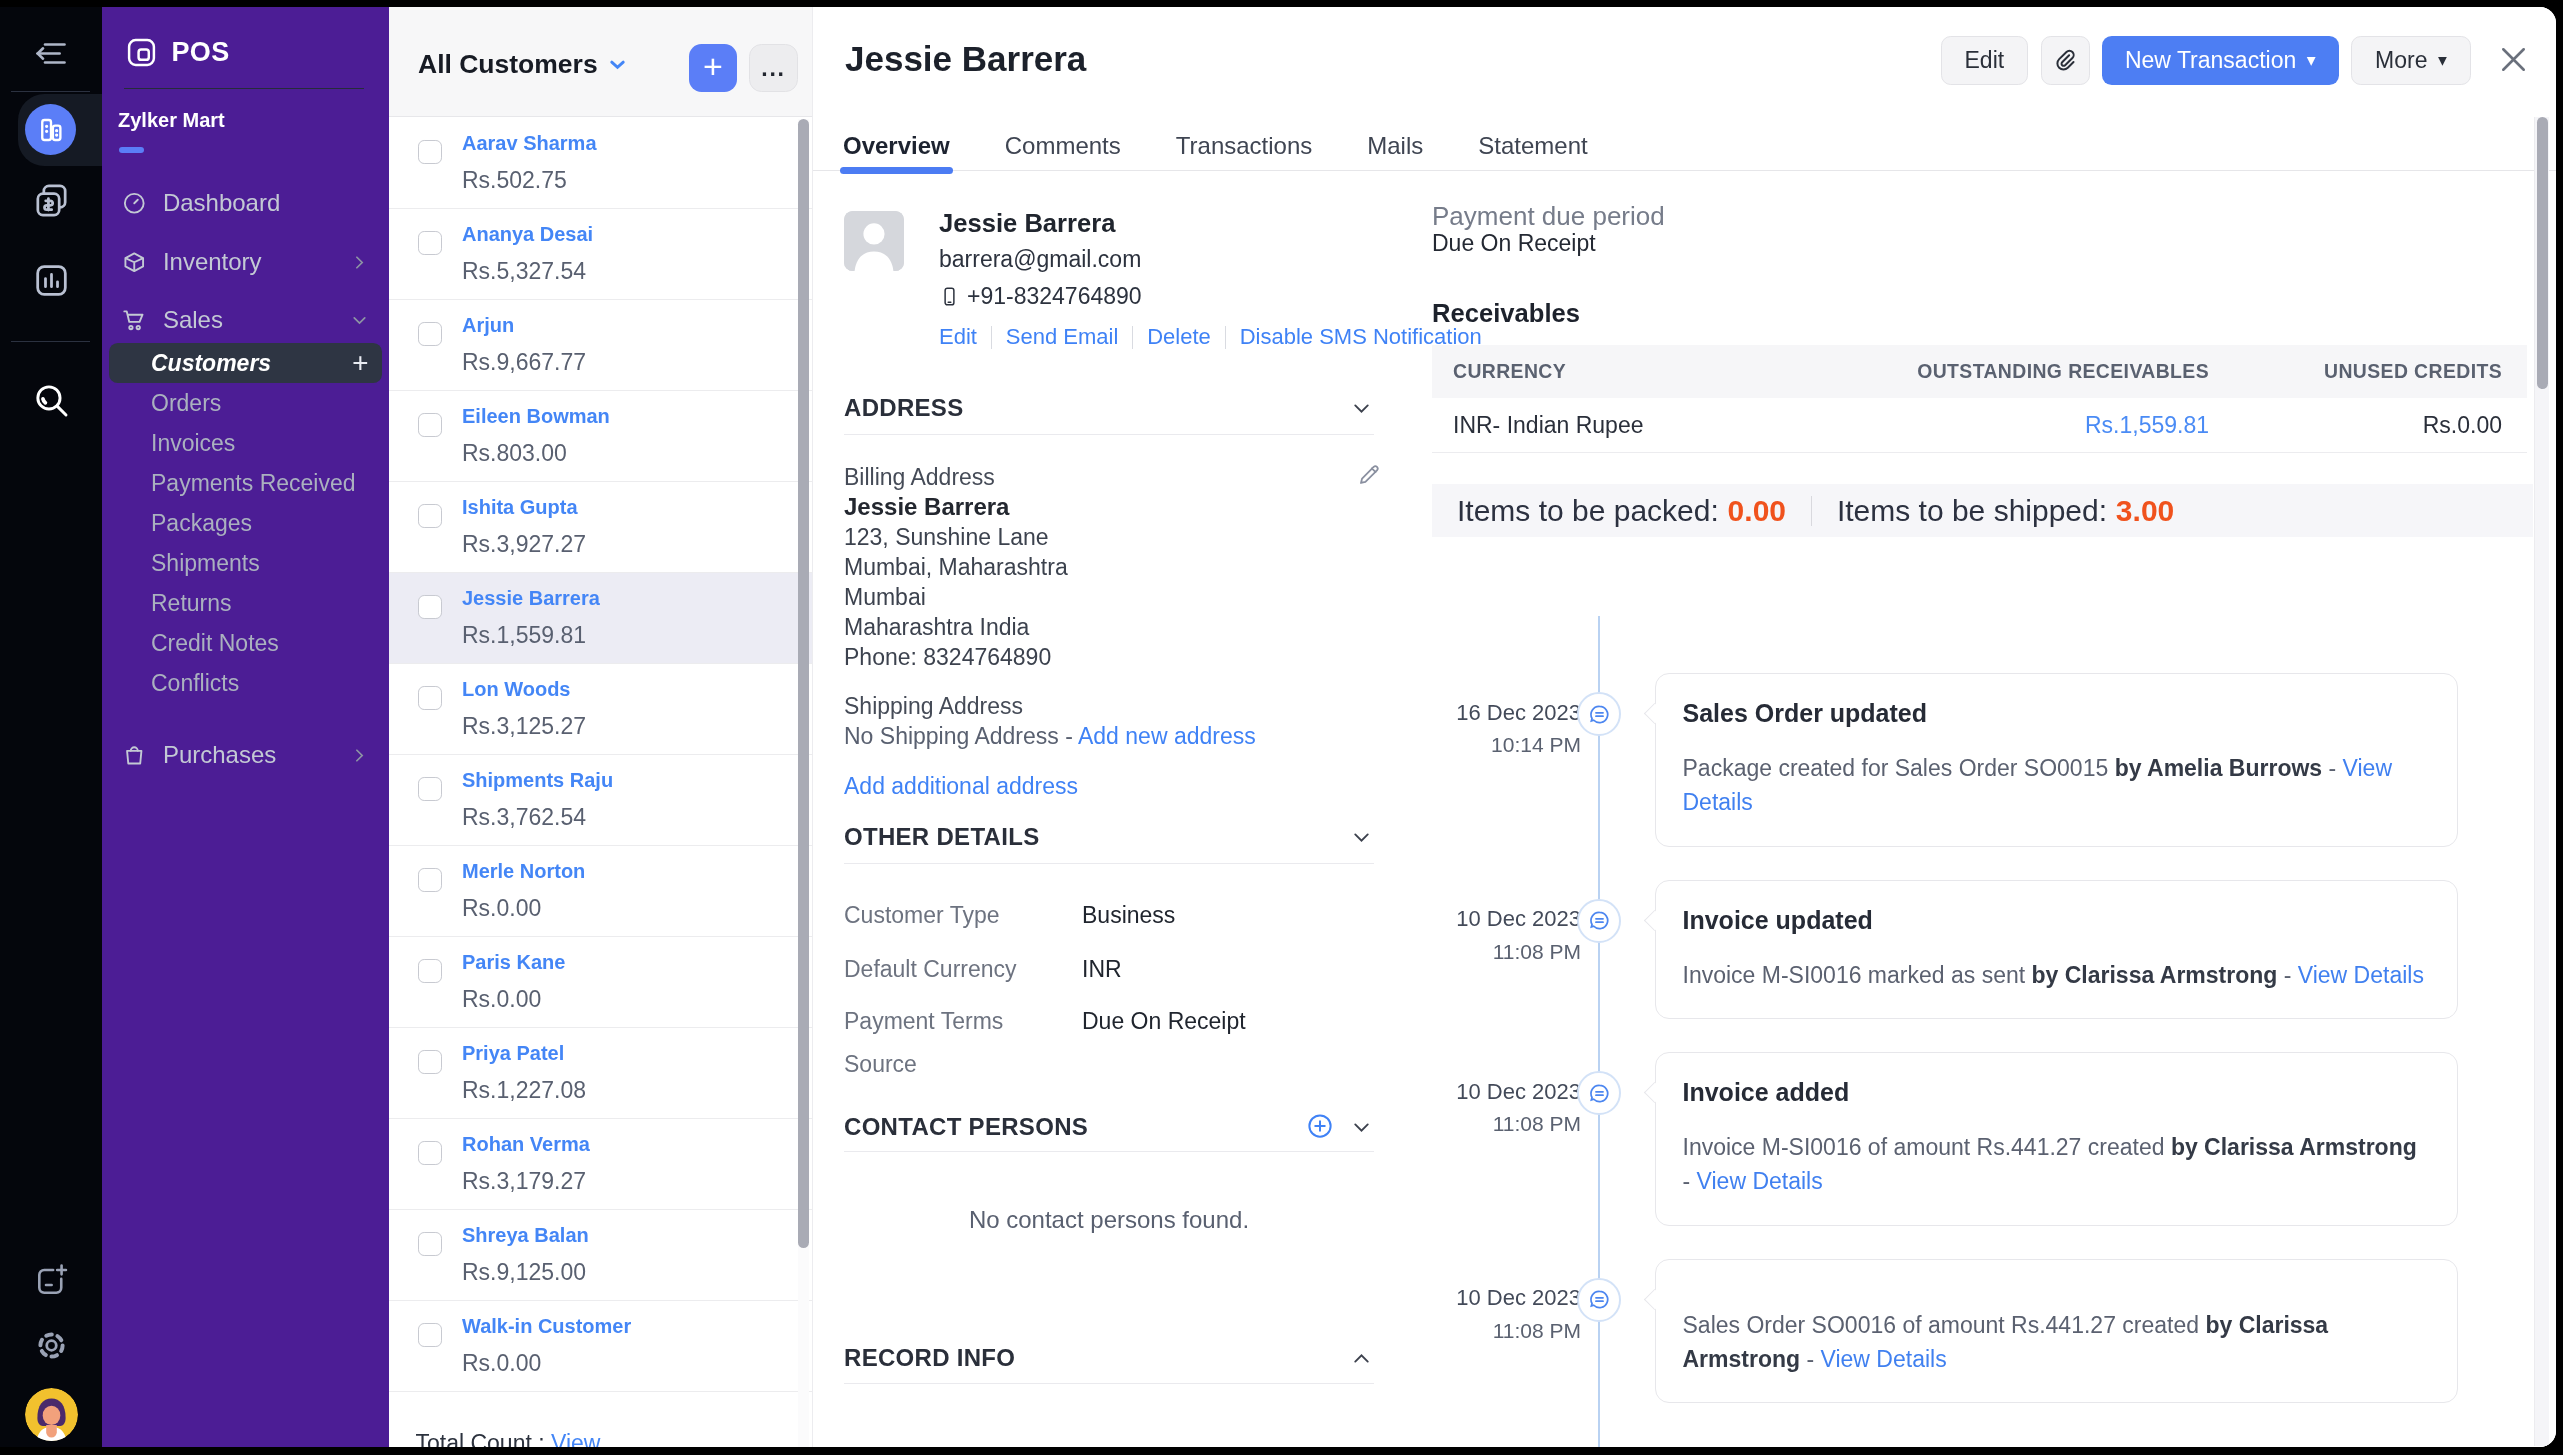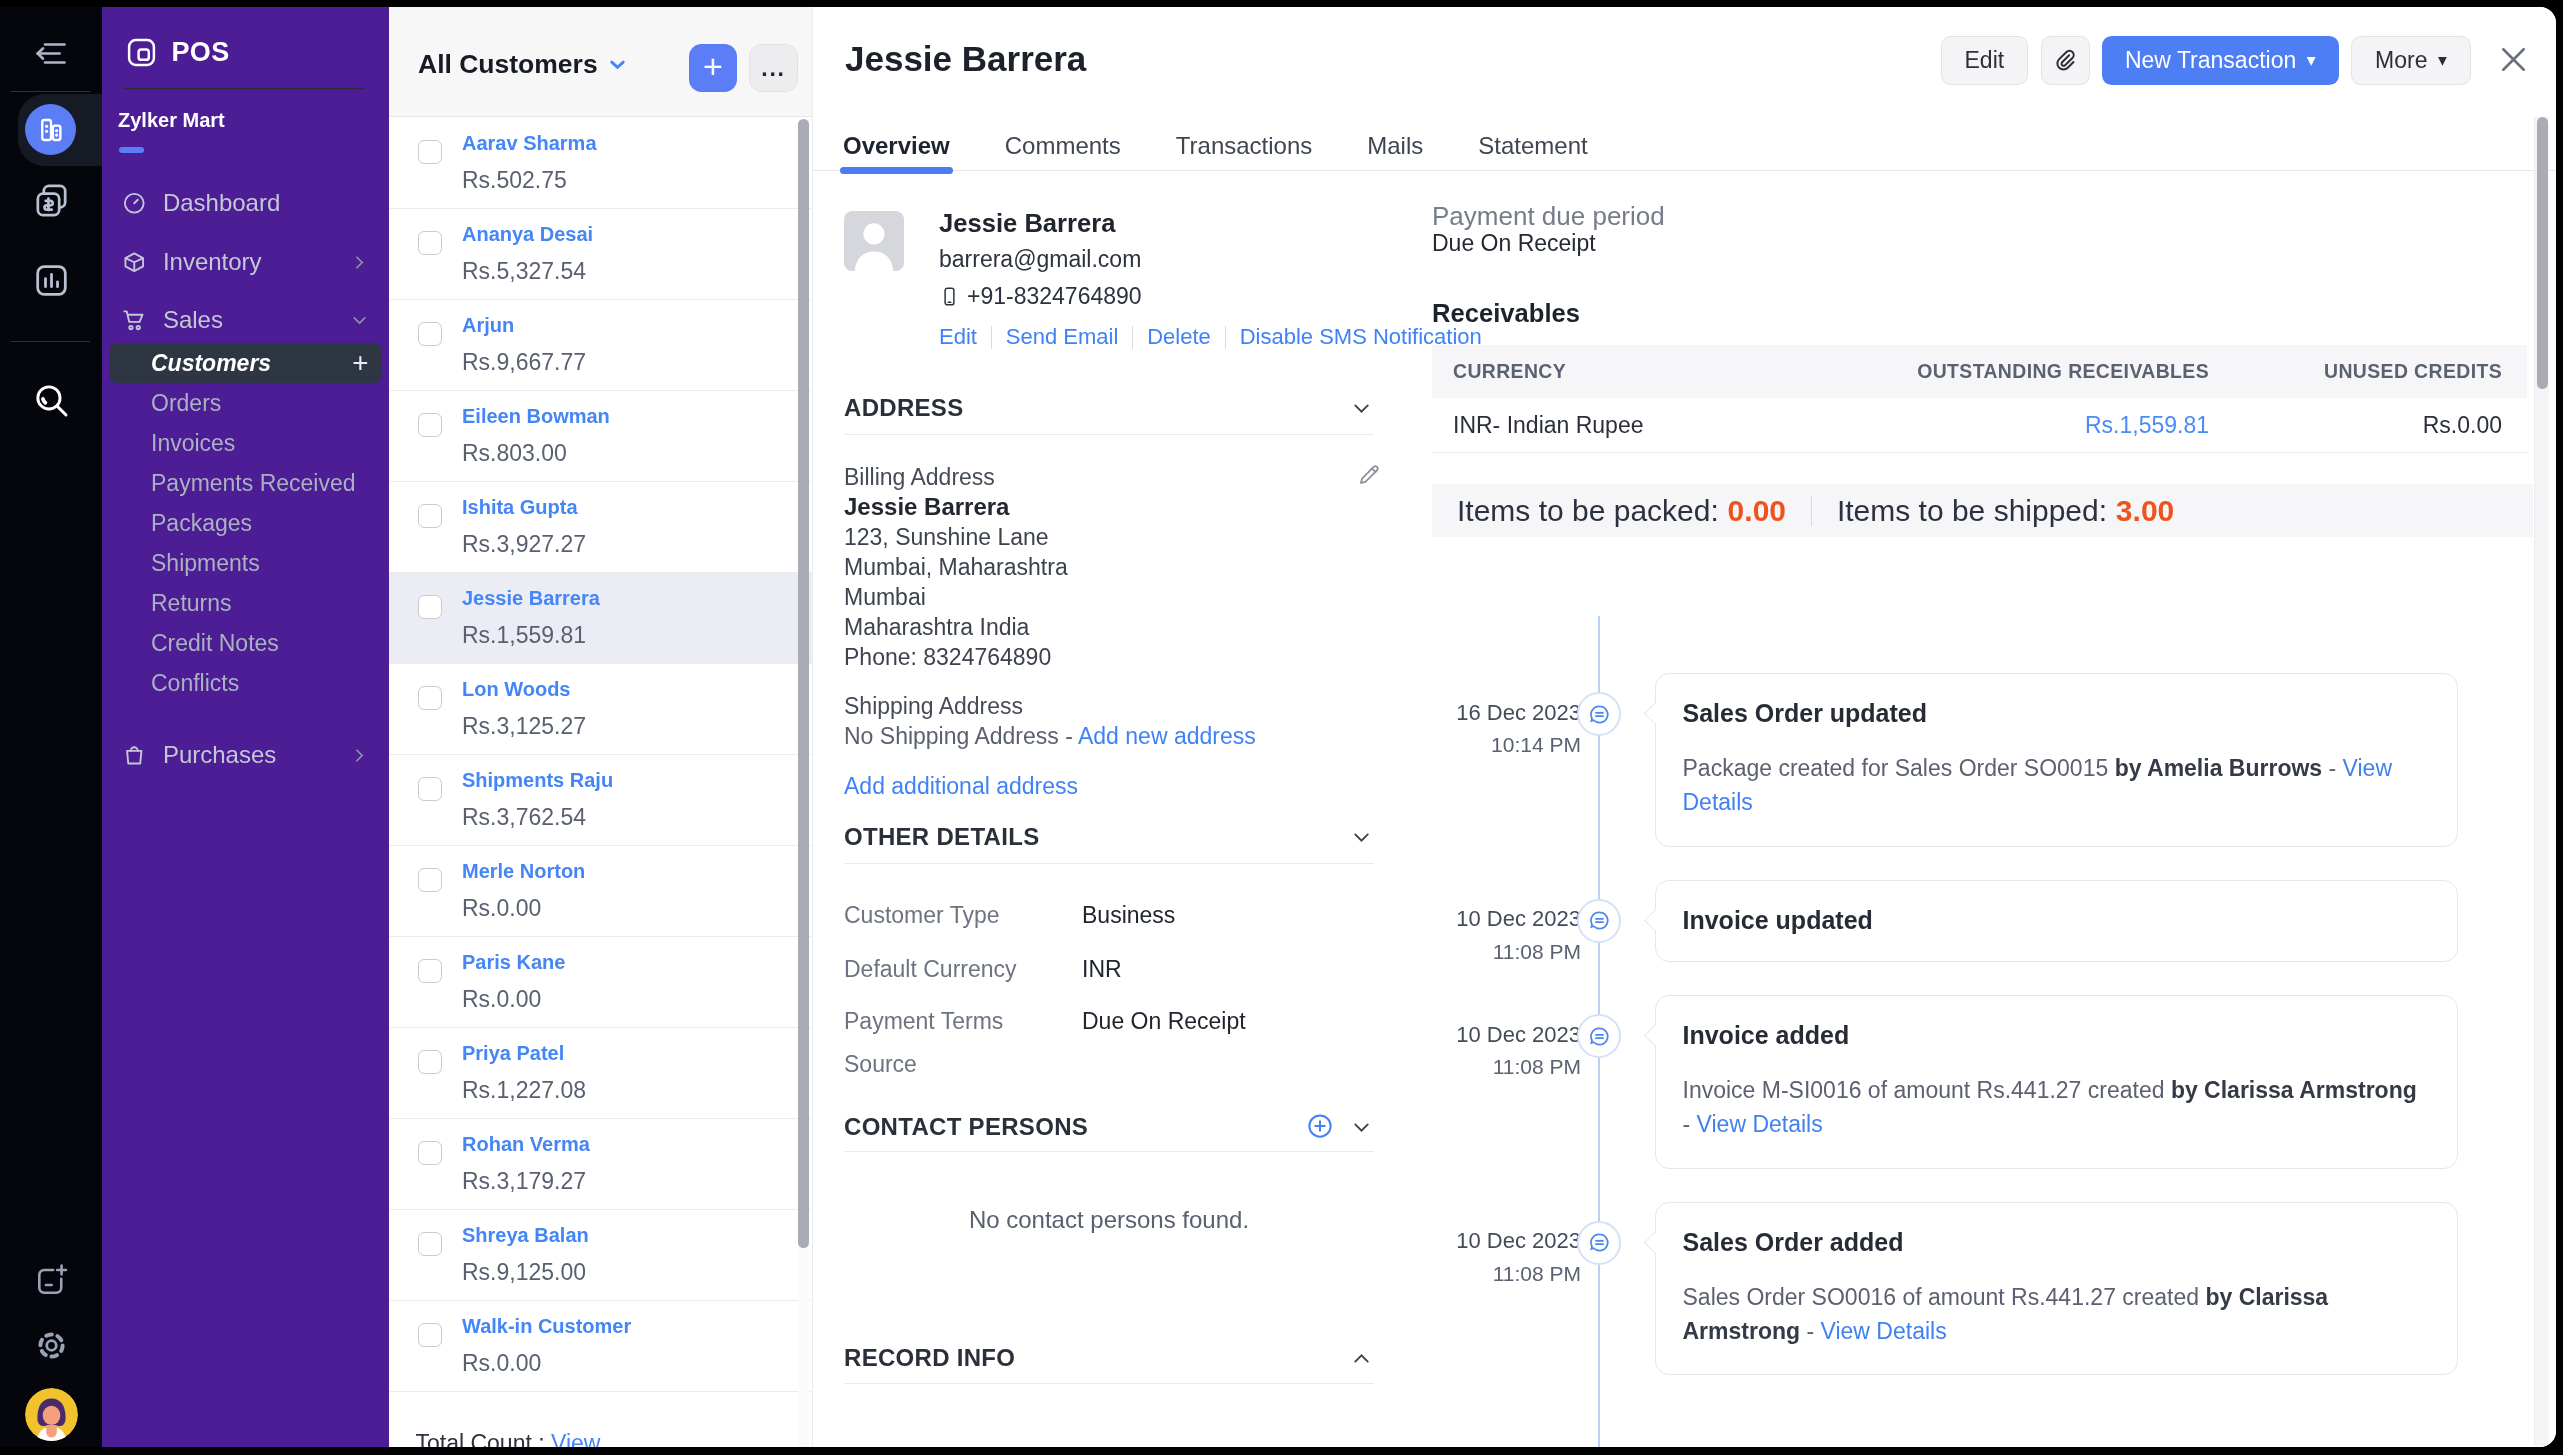--- a/index.html
+++ b/index.html
@@ -590,20 +590,21 @@
             <div class="t-time">11:08 PM</div>
             <div class="t-dot">
               <svg width="23" height="23" viewBox="0 0 24 24" fill="none" stroke="#4c86f0" stroke-width="1.8" stroke-linecap="round">
                 <path d="M12 3.5a8.5 8.5 0 1 1-6 14.5l-2.5.7.7-2.6A8.5 8.5 0 0 1 12 3.5z"></path>
                 <path d="M8.3 10.2h7.4M8.3 13.8h7.4"></path>
               </svg>
             </div>
             <div class="t-card">
               <div class="t-notch"></div>
               <div class="t-title">Invoice updated</div>
+              <div class="t-desc"><span>Invoice M-SI0016 marked as sent </span><b>by Clarissa Armstrong</b><span> - </span><a>View Details</a></div>
             </div>
           </div>
           <div class="t-entry">
             <div class="t-date">10 Dec 2023</div>
             <div class="t-time">11:08 PM</div>
             <div class="t-dot">
               <svg width="23" height="23" viewBox="0 0 24 24" fill="none" stroke="#4c86f0" stroke-width="1.8" stroke-linecap="round">
                 <path d="M12 3.5a8.5 8.5 0 1 1-6 14.5l-2.5.7.7-2.6A8.5 8.5 0 0 1 12 3.5z"></path>
                 <path d="M8.3 10.2h7.4M8.3 13.8h7.4"></path>
               </svg>
@@ -618,21 +619,20 @@
             <div class="t-date">10 Dec 2023</div>
             <div class="t-time">11:08 PM</div>
             <div class="t-dot">
               <svg width="23" height="23" viewBox="0 0 24 24" fill="none" stroke="#4c86f0" stroke-width="1.8" stroke-linecap="round">
                 <path d="M12 3.5a8.5 8.5 0 1 1-6 14.5l-2.5.7.7-2.6A8.5 8.5 0 0 1 12 3.5z"></path>
                 <path d="M8.3 10.2h7.4M8.3 13.8h7.4"></path>
               </svg>
             </div>
             <div class="t-card">
               <div class="t-notch"></div>
-              <div class="t-title">Sales Order added</div>
               <div class="t-desc"><span>Sales Order SO0016 of amount Rs.441.27 created </span><b>by Clarissa Armstrong</b><span> - </span><a>View Details</a></div>
             </div>
           </div>
         </div>
     </div>
 
     <div class="d-scroll">
         <div class="thumb"></div>
       </div>
   </div>

